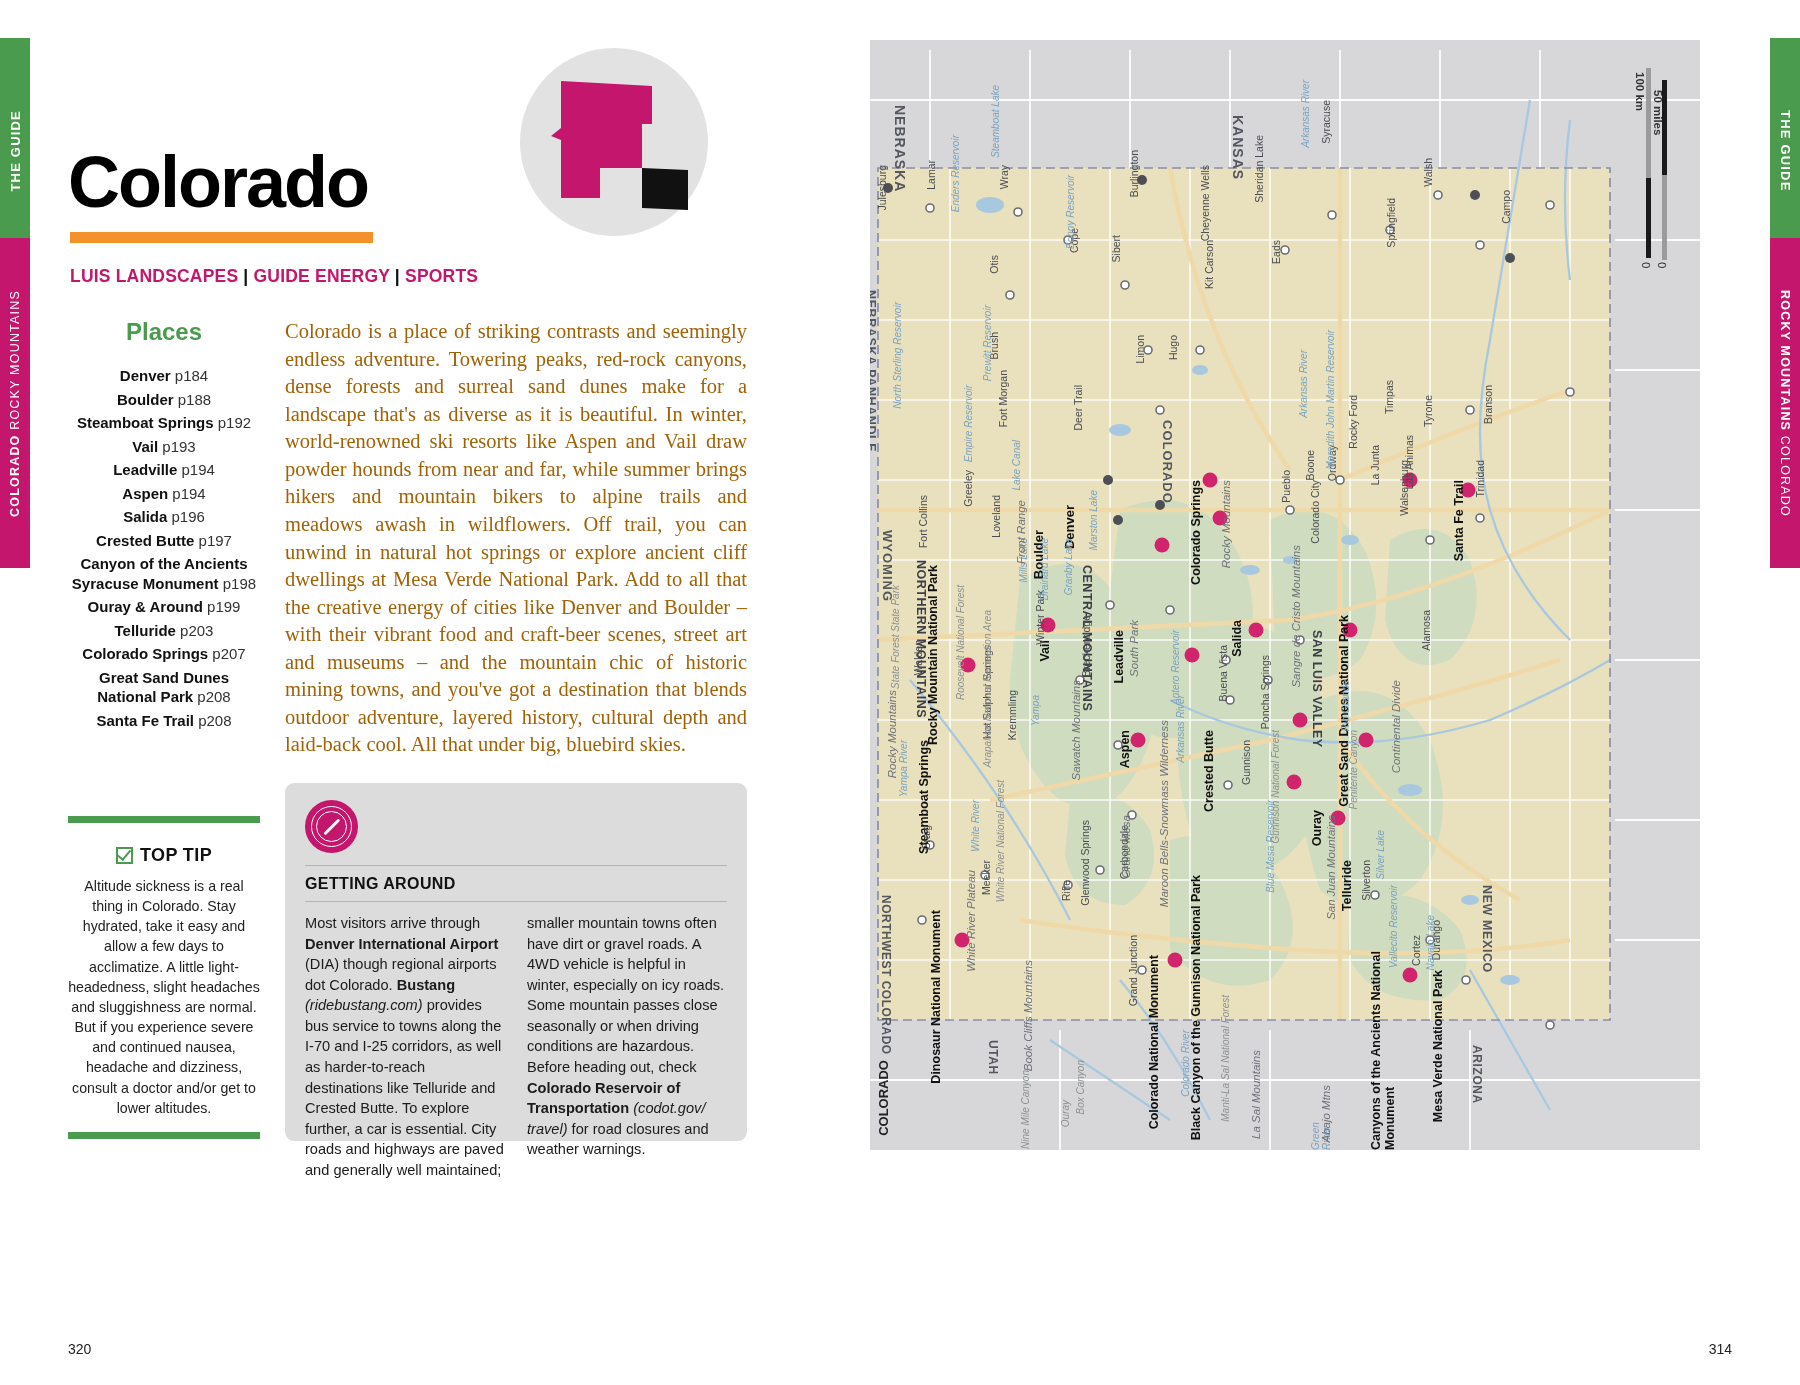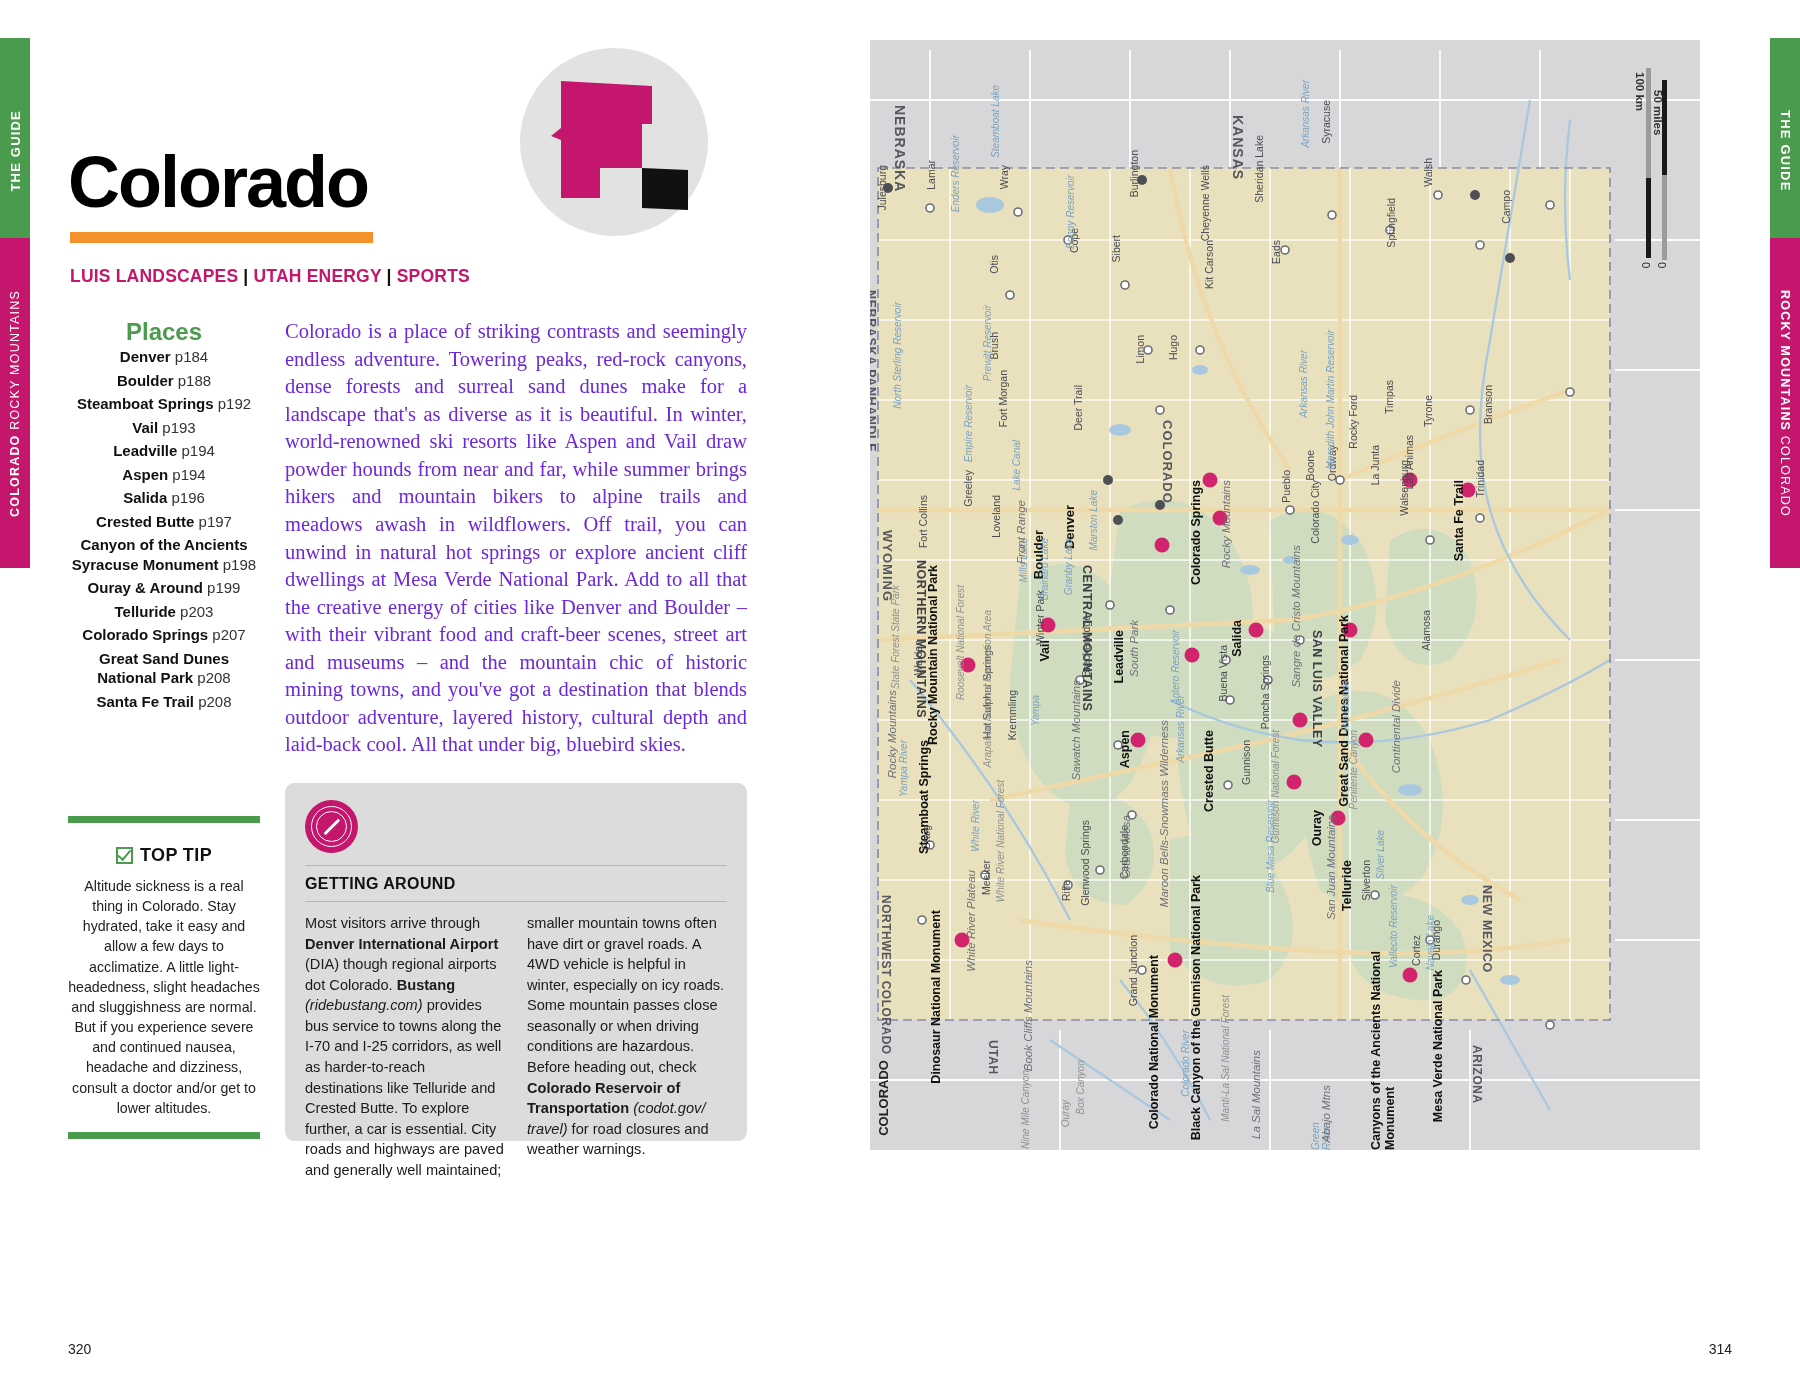--- a/index.html
+++ b/index.html
@@ -50,21 +50,21 @@
     position:absolute; left:40px; top:232px; width:303px; height:11px; background:#f5912b;
   }
   .subtitle {
     position:absolute; left:40px; top:266px;
     font-size:17.5px; font-weight:bold; color:#c4166c; letter-spacing:.2px;
   }
   .subtitle .sep { color:#111; }
 
   
   .places { position:absolute; left:38px; top:318px; width:192px; text-align:center; }
-  .places h2 { font-size:24px; color:#4a9b4e; font-weight:bold; margin-bottom:1px; }
+  .places h2 { font-size:24px; color:#4a9b4e; font-weight:bold; margin-bottom:20px; }
   .places .row { font-size:15px; color:#111; line-height:1.30; margin-bottom:4px; }
   .places .row b { font-weight:bold; }
   .places .row span { font-weight:normal; color:#333; }
 
   
   .toptip { position:absolute; left:38px; top:816px; width:192px; text-align:center; }
   .toptip .bar { width:100%; height:7px; background:#4a9b4e; }
   .toptip .head {
     margin-top:22px; font-size:18px; font-weight:bold; color:#111;
     letter-spacing:.4px; display:flex; align-items:center; justify-content:center; gap:7px;
@@ -77,21 +77,21 @@
     border-right:2.6px solid #4a9b4e; border-bottom:2.6px solid #4a9b4e;
     transform:rotate(40deg);
   }
   .toptip .body { margin-top:10px; font-size:14.2px; line-height:1.42; color:#222; }
   .toptip .bar-bot { width:100%; height:7px; background:#4a9b4e; margin-top:14px; }
 
   
   .intro {
     position:absolute; left:255px; top:318px; width:462px;
     font-family:"Liberation Serif", serif; font-size:20.5px; line-height:1.345;
-    color:#6d28d9; text-align:justify; hyphens:auto;
+    color:#a16207; text-align:justify; hyphens:auto;
   }
 
   
   .ga {
     position:absolute; left:255px; top:783px; width:462px; height:358px;
     background:#dcdcdc; border-radius:9px; padding:17px 20px 24px 20px;
   }
   .ga .compass { width:53px; height:53px; border-radius:50%; background:#c4166c; position:relative; }
   .ga .compass .ring1 {
     position:absolute; inset:6px; border:1.6px solid #fff; border-radius:50%;
@@ -151,21 +151,21 @@
       <div class="disc"></div>
       <svg width="188" height="188" viewBox="0 0 188 188" style="position:absolute;left:0;top:0;">
         <path d="M41 33 L132 38 L132 76 L122 76 L122 120 L80 120 L80 150 L41 150 L41 92 L31 88 L41 80 Z" fill="#c4166c"></path>
         <path d="M122 120 L168 122 L168 162 L122 160 Z" fill="#111111"></path>
       </svg>
     </div>
 
     <div class="title">Colorado</div>
     <div class="title-rule"></div>
     <div class="subtitle">
-      <span>LUIS LANDSCAPES</span><span class="sep"> | </span><span>UTAH ENERGY</span><span class="sep"> | </span><span>SPORTS</span>
+      <span>LUIS LANDSCAPES</span><span class="sep"> | </span><span>GUIDE ENERGY</span><span class="sep"> | </span><span>SPORTS</span>
     </div>
 
     <div class="places">
       <h2>Places</h2>
       <div class="row"><b>Denver</b> <span>p184</span></div>
       <div class="row"><b>Boulder</b> <span>p188</span></div>
       <div class="row"><b>Steamboat Springs</b> <span>p192</span></div>
       <div class="row"><b>Vail</b> <span>p193</span></div>
       <div class="row"><b>Leadville</b> <span>p194</span></div>
       <div class="row"><b>Aspen</b> <span>p194</span></div>

